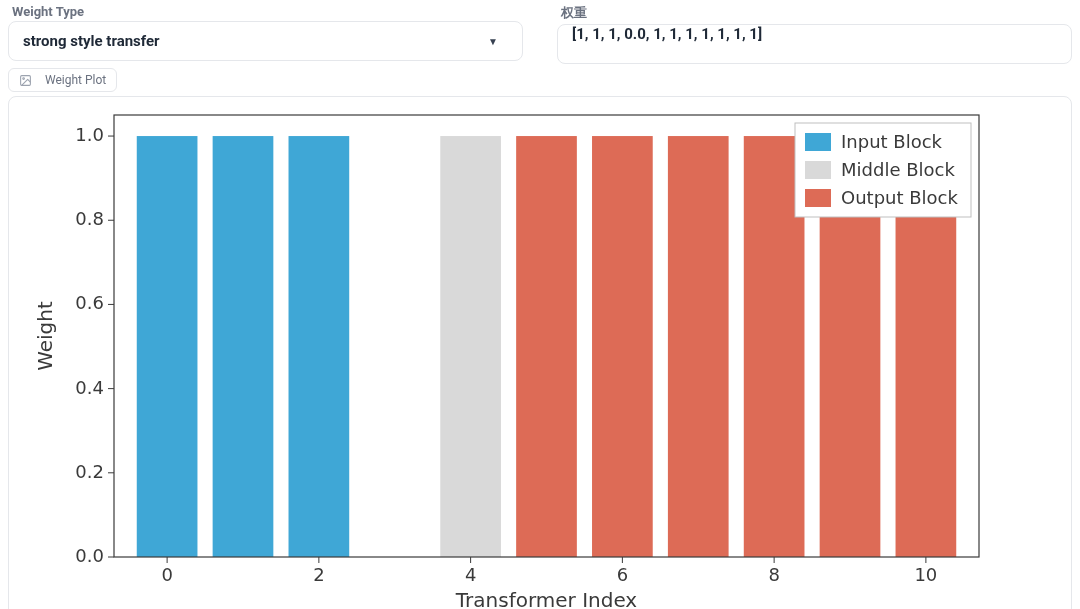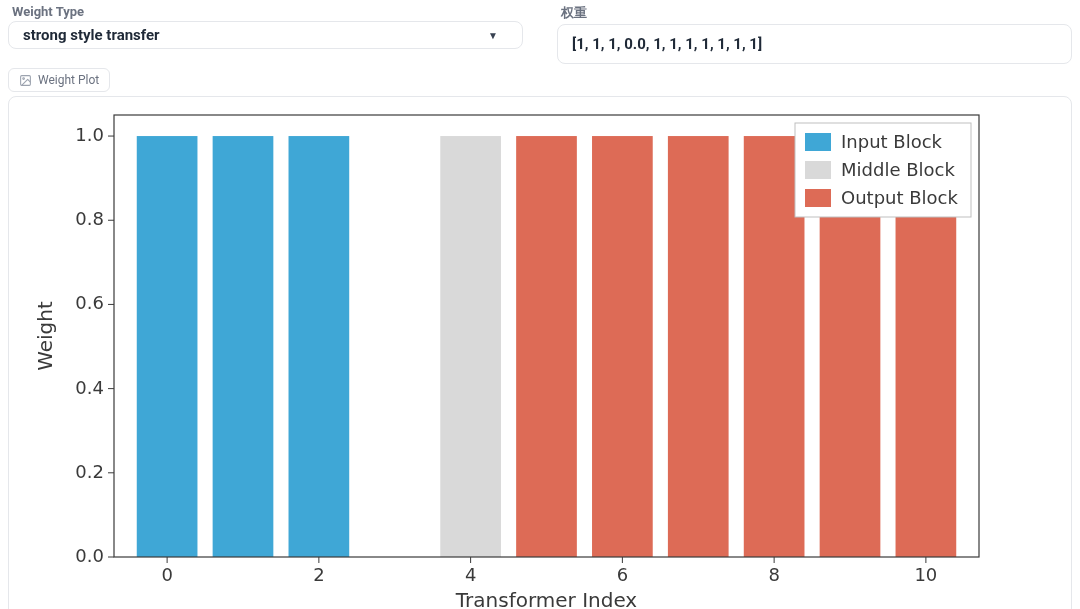--- a/index.html
+++ b/index.html
@@ -24,54 +24,53 @@
   .control-label {
     font-size: 13px;
     color: #6b7280;
     margin-bottom: 2px;
     padding-left: 4px;
   }
   .select-wrap {
     position: relative;
     border: 1px solid #e5e7eb;
     border-radius: 8px;
-    height: 28px;
+    height: 40px;
     display: flex;
     align-items: center;
     padding: 0 14px;
     background: #ffffff;
   }
   .select-wrap .value {
     font-size: 15px;
     color: #1f2937;
     flex: 1;
   }
   .select-wrap .caret {
     color: #374151;
     font-size: 10px;
     margin-right: 10px;
   }
   .text-input {
     border: 1px solid #e5e7eb;
     border-radius: 8px;
     height: 40px;
     display: flex;
-    align-items: center;
     padding: 0 14px;
     background: #ffffff;
     font-size: 15px;
     color: #1f2937;
   }
   .tab-row {
     margin-top: 4px;
   }
   .tab {
     display: inline-flex;
     align-items: center;
-    gap: 6px;
+    gap: 13px;
     border: 1px solid #e5e7eb;
     border-radius: 6px;
     padding: 4px 10px;
     font-size: 12px;
     color: #6b7280;
     background: #ffffff;
   }
   .tab .tab-icon svg { display: block; }
   .plot-panel {
     margin-top: 4px;

